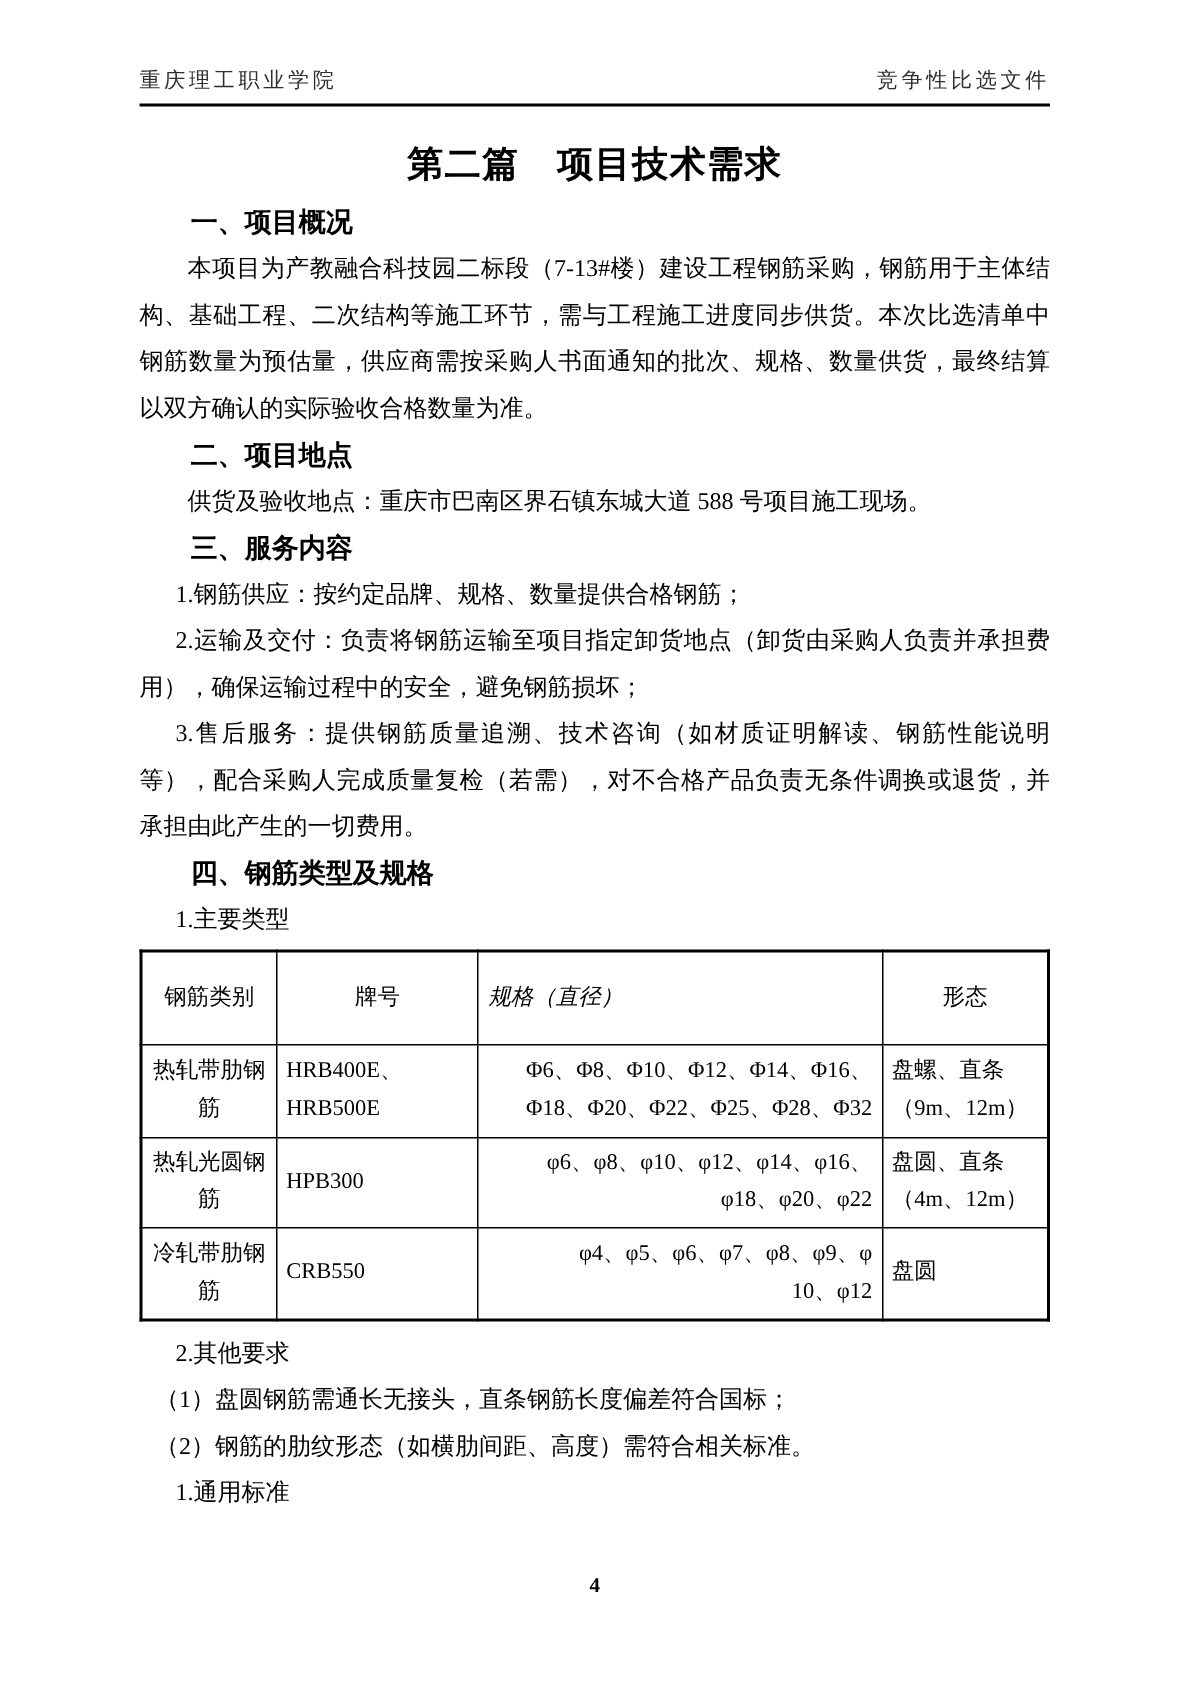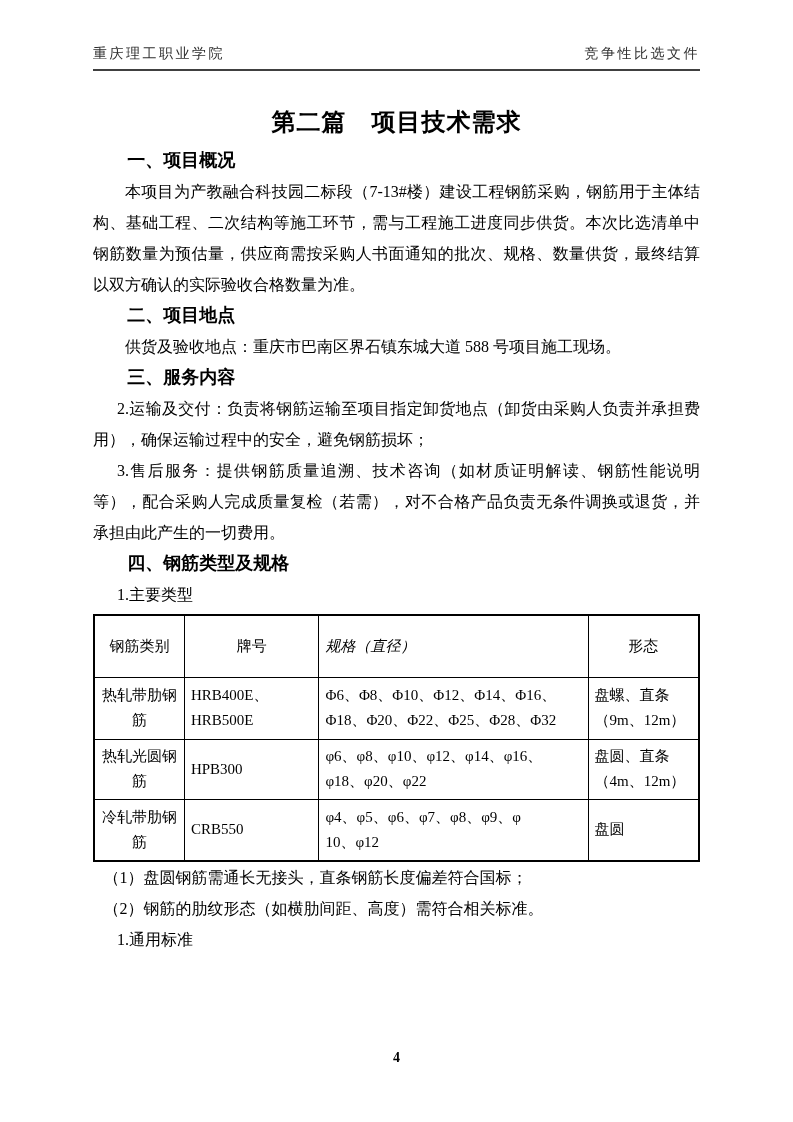--- a/index.html
+++ b/index.html
@@ -10,26 +10,26 @@
     background:#ffffff;
     color:#000;
     font-family:"Liberation Serif","DejaVu Serif",serif;
     padding:45px 93px 0 93px;
     overflow:hidden;
   }
   
   .hdr {
     display:flex; justify-content:space-between; align-items:flex-end;
     padding-bottom:6px;
-    border-bottom:2px solid #404040;
+    border-bottom:2px solid #000000;
     font-size:14px; color:#2e2e2e; letter-spacing:2.5px;
   }
   
   .doc-title {
-    margin-top:36px;
+    margin-top:24px;
     text-align:center;
     font-family:"Liberation Sans","DejaVu Sans",sans-serif;
     font-weight:bold;
     font-size:24px; line-height:30px;
     letter-spacing:1px;
   }
   
   .sec {
     font-family:"Liberation Sans","DejaVu Sans",sans-serif;
     font-weight:bold;
@@ -60,21 +60,21 @@
     vertical-align:middle;
     line-height:25px;
     padding:4px 6px;
   }
   table.spec tr.h  td { height:62px; text-align:center; }
   table.spec tr.r1 td { height:62px; }
   table.spec tr.r2 td { height:60px; }
   table.spec tr.r3 td { height:62px; }
   td.c1 { width:88px; text-align:center; }
   td.c2 { width:131px; text-align:left; padding-left:9px; }
-  td.c3 { width:262px; text-align:left; padding-left:12px; white-space:pre-line; }
+  td.c3 { width:262px; text-align:right; padding-left:12px; white-space:pre-line; }
   td.c4 { width:108px; white-space:pre-line; }
   .after-table { margin-top:6px; }
   
   .footer {
     position:absolute; left:0; right:0; top:1050px;
     text-align:center; font-size:14px; font-weight:bold;
   }
 </style>
 </head>
 <body>
@@ -88,20 +88,21 @@
 
   <div class="doc-title">第二篇　项目技术需求</div>
 
   <div class="sec sec-first">一、项目概况</div>
   <p class="body ind2">本项目为产教融合科技园二标段（7-13#楼）建设工程钢筋采购，钢筋用于主体结构、基础工程、二次结构等施工环节，需与工程施工进度同步供货。本次比选清单中钢筋数量为预估量，供应商需按采购人书面通知的批次、规格、数量供货，最终结算以双方确认的实际验收合格数量为准。</p>
 
   <div class="sec">二、项目地点</div>
   <p class="body ind2">供货及验收地点：重庆市巴南区界石镇东城大道 588 号项目施工现场。</p>
 
   <div class="sec">三、服务内容</div>
+  <p class="body ind15">1.钢筋供应：按约定品牌、规格、数量提供合格钢筋；</p>
   <p class="body ind15">2.运输及交付：负责将钢筋运输至项目指定卸货地点（卸货由采购人负责并承担费用），确保运输过程中的安全，避免钢筋损坏；</p>
   <p class="body ind15">3.售后服务：提供钢筋质量追溯、技术咨询（如材质证明解读、钢筋性能说明等），配合采购人完成质量复检（若需），对不合格产品负责无条件调换或退货，并承担由此产生的一切费用。</p>
 
   <div class="sec">四、钢筋类型及规格</div>
   <p class="body ind15">1.主要类型</p>
 
   <table class="spec">
     <tbody>
         <tr class="h">
       <td class="c1">钢筋类别</td>
@@ -128,20 +129,21 @@
     <tr class="r3">
       <td class="c1">冷轧带肋钢筋</td>
       <td class="c2">CRB550</td>
       <td class="c3">φ4、φ5、φ6、φ7、φ8、φ9、φ
 10、φ12</td>
       <td class="c4">盘圆</td>
     </tr>
   </tbody>
     </table>
 
+  <p class="body ind15 after-table">2.其他要求</p>
   <p class="body ind07">（1）盘圆钢筋需通长无接头，直条钢筋长度偏差符合国标；</p>
   <p class="body ind07">（2）钢筋的肋纹形态（如横肋间距、高度）需符合相关标准。</p>
 
   <p class="body ind15">1.通用标准</p>
 
   <div class="footer">4</div>
 
 </div>
 
 </body></html>

